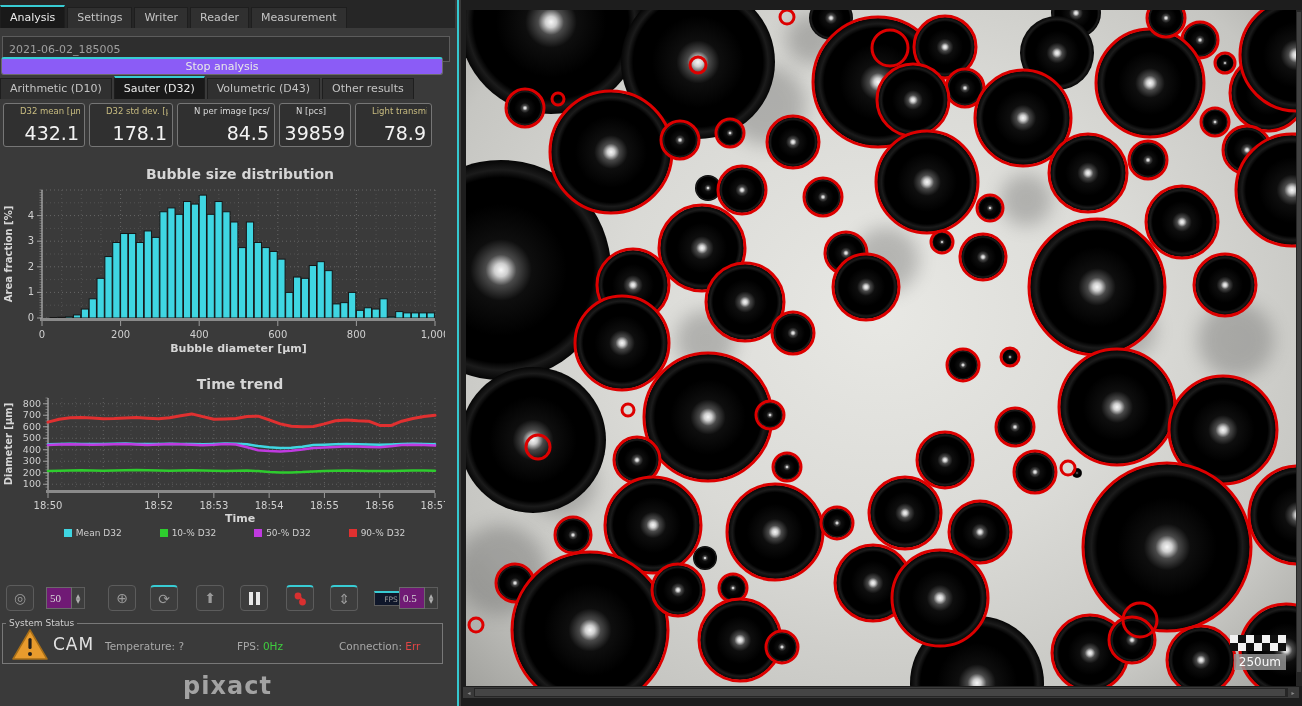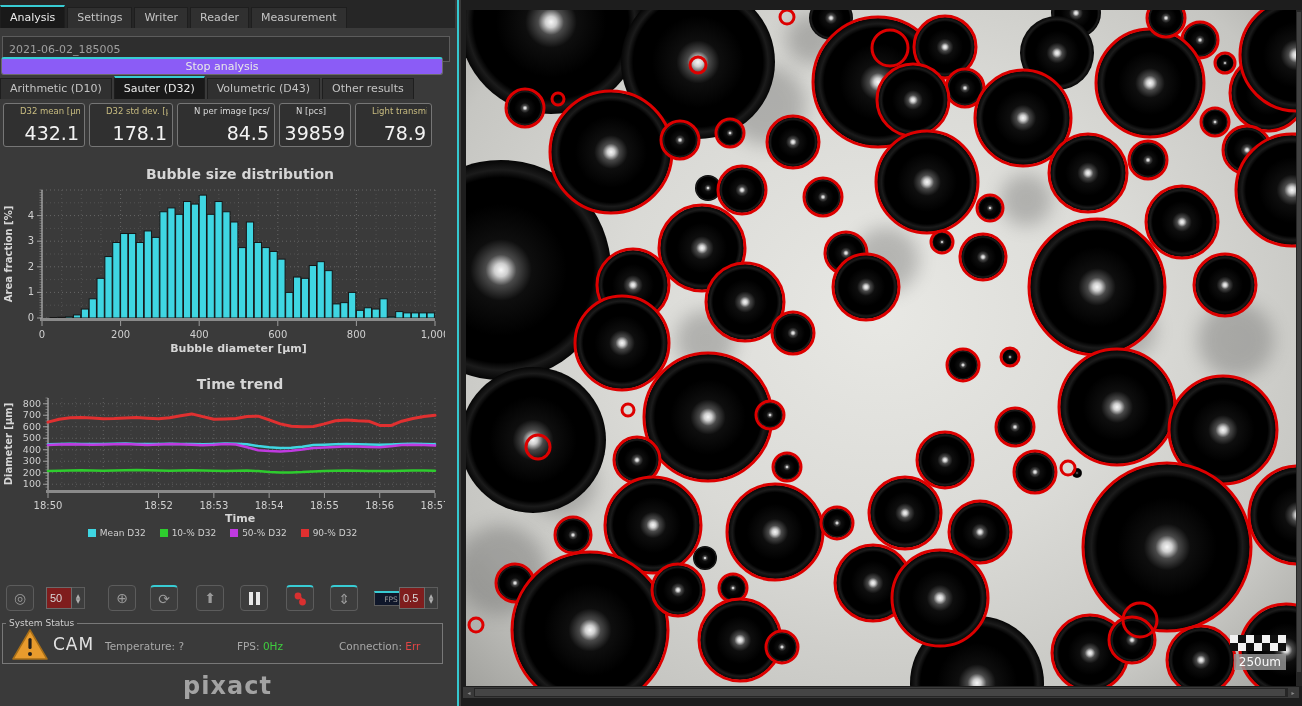--- a/index.html
+++ b/index.html
@@ -15,29 +15,29 @@
   #stop-btn{position:absolute;left:1px;top:57px;width:442px;height:18px;background:#8b5cf6;border:1px solid #6a6a6a;border-top:2px solid #38ccd4;border-radius:3px;color:#e8e8e8;font-size:11px;font-family:inherit;}
   #subtabs{position:absolute;left:0;top:80px;width:100%;height:19px;display:flex;align-items:flex-end;gap:2px;}
   
   #stats{position:absolute;left:3px;top:103px;display:grid;grid-template-columns:82px 84px 98px 72px 77px;gap:4px;}
   .stat{border:1px solid #767676;border-radius:3px;background:#303030;height:44px;padding:2px 4px;position:relative;}
   .stat .lb{font-size:8.5px;line-height:10px;white-space:nowrap;overflow:hidden;margin-left:12px;}
   .stat .vl{position:absolute;right:5px;bottom:2px;font-size:19px;color:#f2f2f2;}
   
   .chart-title{position:absolute;left:40px;width:400px;text-align:center;font-size:14px;font-weight:bold;color:#d6d6d6;}
   #legend{position:absolute;left:0;top:528px;width:445px;display:flex;justify-content:center;gap:14px;font-size:9px;color:#cfcfcf;}
-  #legend .lg{display:flex;align-items:center;gap:4px;}
+  #legend .lg{display:flex;align-items:center;gap:4px;margin-left:24px;}
   #legend .lg i{width:8px;height:8px;display:inline-block;}
   #time-label{position:absolute;left:40px;top:512px;width:400px;text-align:center;font-size:11px;font-weight:bold;color:#d6d6d6;}
   
   #toolbar{position:absolute;left:0;top:584px;width:455px;height:30px;}
   .tbtn{position:absolute;top:1px;width:28px;height:26px;background:#3d3d3d;border:1px solid #5c5c5c;border-radius:4px;color:#9a9a9a;font-size:14px;display:flex;align-items:center;justify-content:center;padding:0;}
   .tbtn.cy{border-top:2px solid #38ccd4;}
   .numwrap{position:absolute;top:3px;height:22px;display:flex;}
-  .numin{width:26px;height:22px;background:#7f1d1d;border:1px solid #6a6a6a;color:#d8d8d8;font-size:11px;padding:0 3px;font-family:Liberation Sans, sans-serif;}
+  .numin{width:26px;height:22px;background:#701a75;border:1px solid #6a6a6a;color:#d8d8d8;font-size:11px;padding:0 3px;font-family:Liberation Serif, serif;}
   .spin{width:13px;height:22px;background:#3d3d3d;border:1px solid #5c5c5c;border-left:none;display:flex;flex-direction:column;align-items:center;justify-content:center;font-size:6px;color:#b0b0b0;line-height:5px;}
   .pausebars{display:flex;gap:3px;}
   .pausebars b{width:4px;height:13px;background:#e8e8e8;display:block;}
   #fps-badge{position:absolute;left:374px;top:7px;width:34px;height:15px;background:#0f172a;border:1px solid #5c5c5c;border-top:2px solid #38ccd4;color:#9a9a9a;font-size:7.5px;display:flex;align-items:center;justify-content:center;}
   
   #status-box{position:absolute;left:2px;top:618px;width:441px;height:46px;border:1px solid #787878;margin:0;padding:0 6px;}
   #status-box legend{font-size:9px;color:#cfcfcf;padding:0 3px;margin-left:-3px;}
   #status-row{position:relative;height:34px;}
   #cam-label{position:absolute;left:44px;top:6px;font-size:17px;color:#e2e2e2;letter-spacing:1px;}
   .st-txt{position:absolute;top:12px;font-size:10.5px;color:#a8a8a8;}

